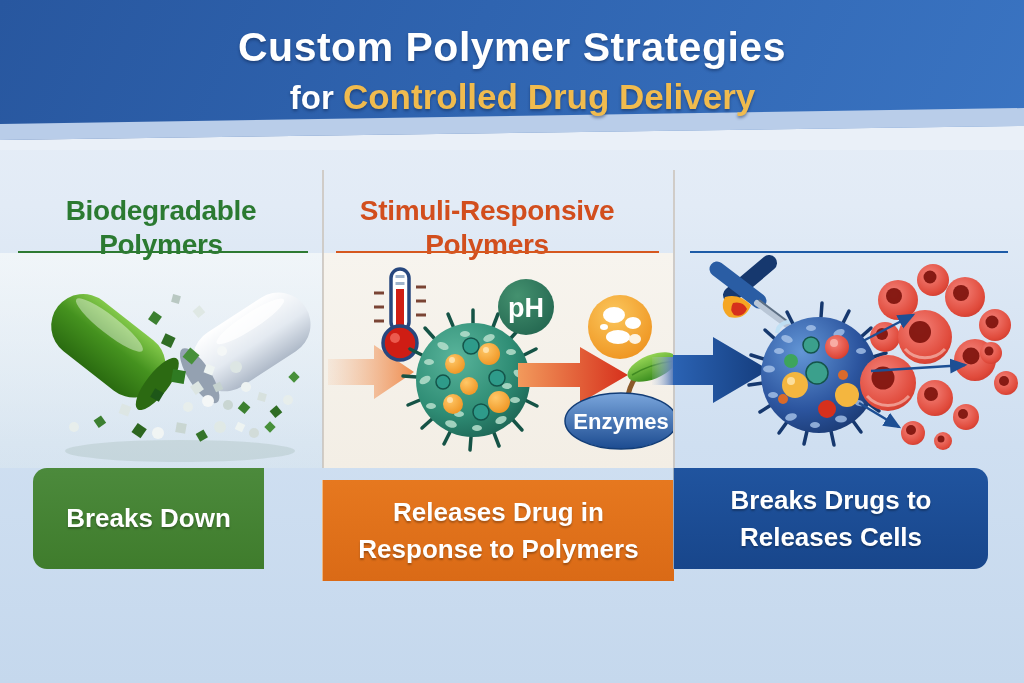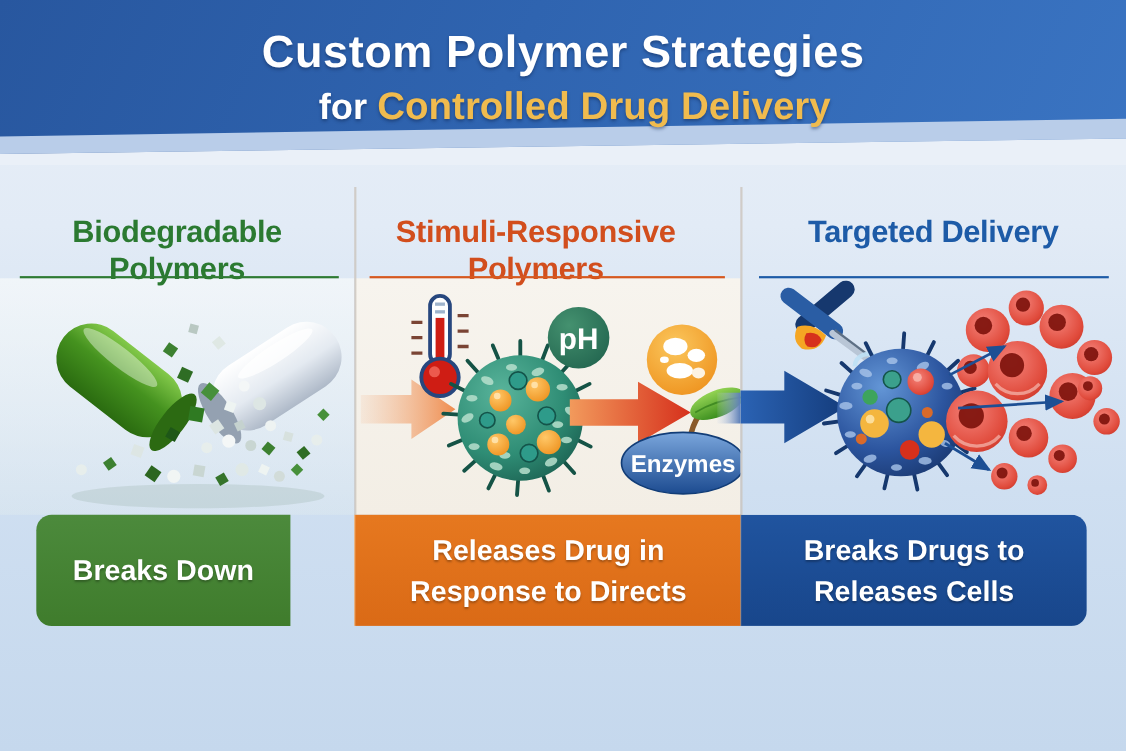--- a/index.html
+++ b/index.html
@@ -35,21 +35,21 @@
   .illus.c1{left:0;width:322px;}
   .illus.c2{left:322px;width:351px;}
   .illus.c3{left:673px;width:351px;}
   
   .banner{position:absolute;top:468px;height:101px;display:flex;align-items:center;
     justify-content:center;text-align:center;color:#fff;font-weight:bold;
     font-size:26px;line-height:37px;text-shadow:0 2px 2px rgba(0,0,0,.28);}
   .banner.b1{left:33px;width:231px;border-radius:14px 0 0 14px;
     background:linear-gradient(180deg,#4c8a3c,#3f7c2c);}
   .banner.b2{left:322px;width:351px;border-left:1px solid rgba(250,240,215,.55);
-    background:linear-gradient(180deg,#e6781f,#da6a16);}
+    background:linear-gradient(180deg,#e6781f,#da6a16);margin-top:12px;}
   .banner.b3{left:673px;width:314px;border-radius:0 14px 14px 0;
     border-left:1px solid rgba(250,240,215,.55);
     background:linear-gradient(180deg,#20549f,#18468b);}
 </style>
 </head>
 <body>
 
 <div class="poster">
 
   <div class="header">
@@ -68,23 +68,20 @@
   <div class="divider" style="left:322px;"></div>
   <div class="divider" style="left:673px;"></div>
 
   <div class="col-title c1">
     <div>Biodegradable</div>
     <div>Polymers</div>
   </div>
   <div class="col-title c2">
     <div>Stimuli-Responsive</div>
     <div>Polymers</div>
-  </div>
-  <div class="col-title c3">
-    <div>Targeted Delivery</div>
   </div>
   <div class="underline c1"></div>
   <div class="underline c2"></div>
   <div class="underline c3"></div>
 
   <svg class="illus c1" viewBox="0 0 322 210">
     <defs>
       <linearGradient id="gGreen" x1="0" y1="0" x2="0" y2="1">
         <stop offset="0" stop-color="#83c94a"></stop>
           <stop offset=".45" stop-color="#45921f"></stop>
@@ -430,21 +427,21 @@
   </svg>
 
   <div class="banner b1">
     <div>
         <div>Breaks Down</div>
       </div>
   </div>
   <div class="banner b2">
     <div>
         <div>Releases Drug in</div>
-        <div>Response to Directs</div>
+        <div>Response to Polymers</div>
       </div>
   </div>
   <div class="banner b3">
     <div>
         <div>Breaks Drugs to</div>
         <div>Releases Cells</div>
       </div>
   </div>
 
 </div>

